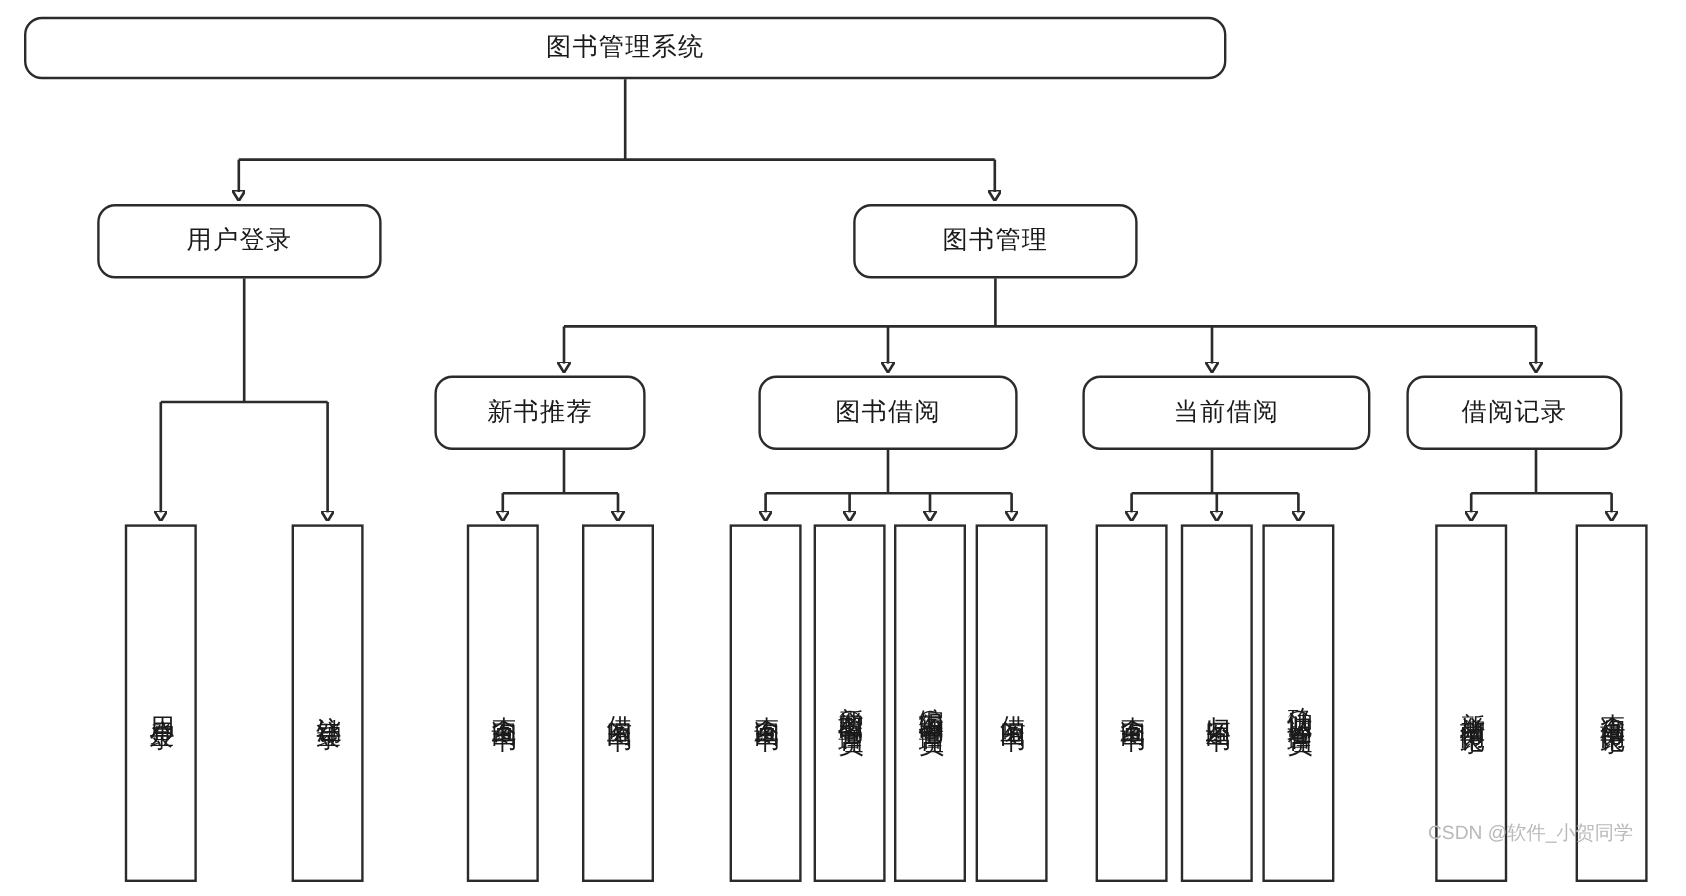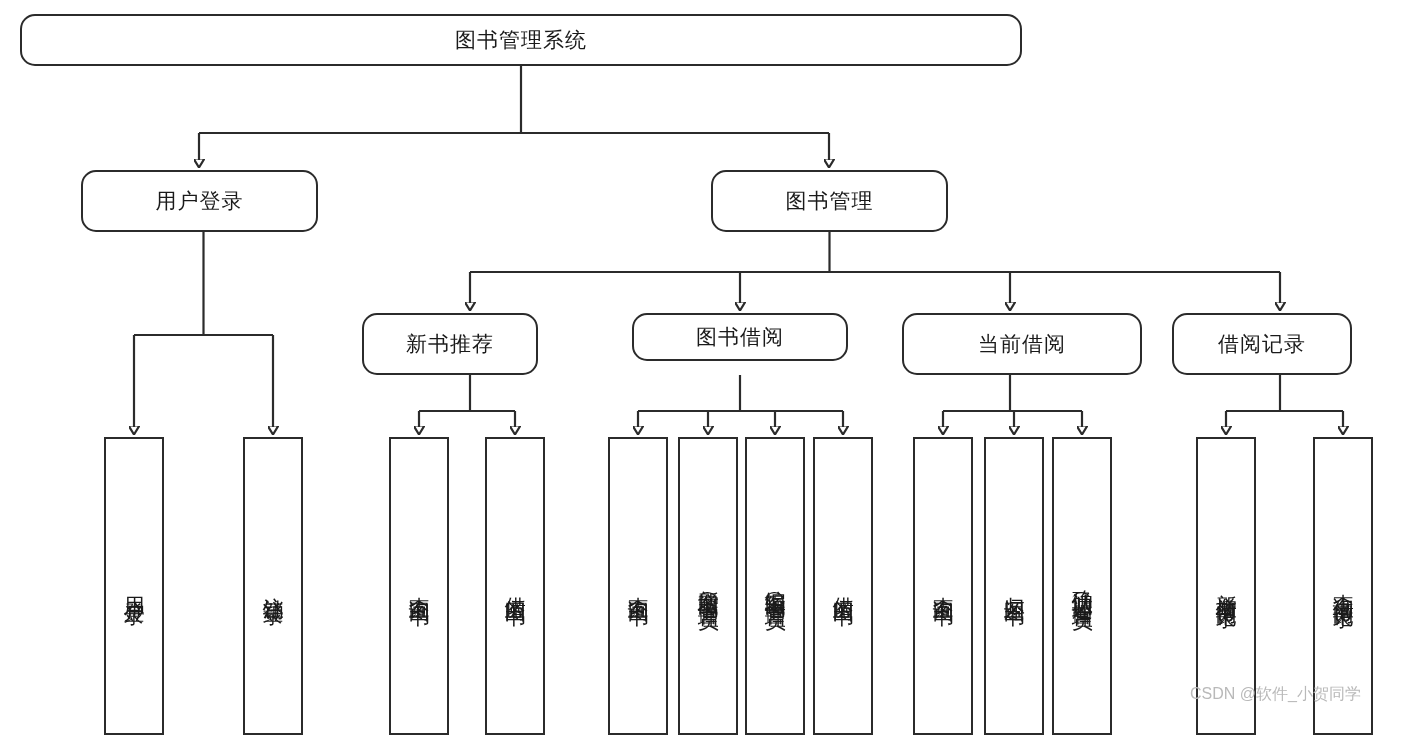--- a/index.html
+++ b/index.html
@@ -119,21 +119,21 @@
       </div>
       <div class="node horiz" style="left: 81px; top: 170px; width: 237px; height: 62px;">
         <span>用户登录</span>
       </div>
       <div class="node horiz" style="left: 711px; top: 170px; width: 237px; height: 62px;">
         <span>图书管理</span>
       </div>
       <div class="node horiz" style="left: 362px; top: 313px; width: 176px; height: 62px;">
         <span>新书推荐</span>
       </div>
-      <div class="node horiz" style="left: 632px; top: 313px; width: 216px; height: 48px;">
+      <div class="node horiz" style="left: 632px; top: 313px; width: 216px; height: 62px;">
         <span>图书借阅</span>
       </div>
       <div class="node horiz" style="left: 902px; top: 313px; width: 240px; height: 62px;">
         <span>当前借阅</span>
       </div>
       <div class="node horiz" style="left: 1172px; top: 313px; width: 180px; height: 62px;">
         <span>借阅记录</span>
       </div>
       <div class="node vert" style="left: 104px; top: 437px; width: 60px; height: 298px;">
         <span>用户登录</span>

